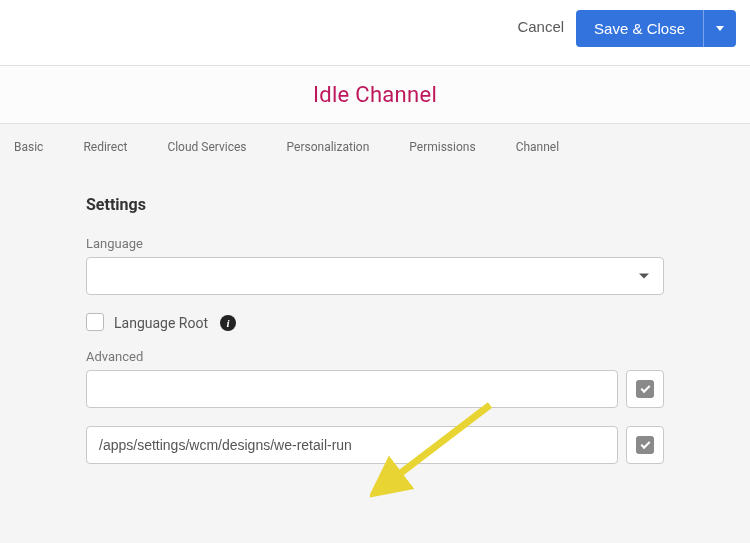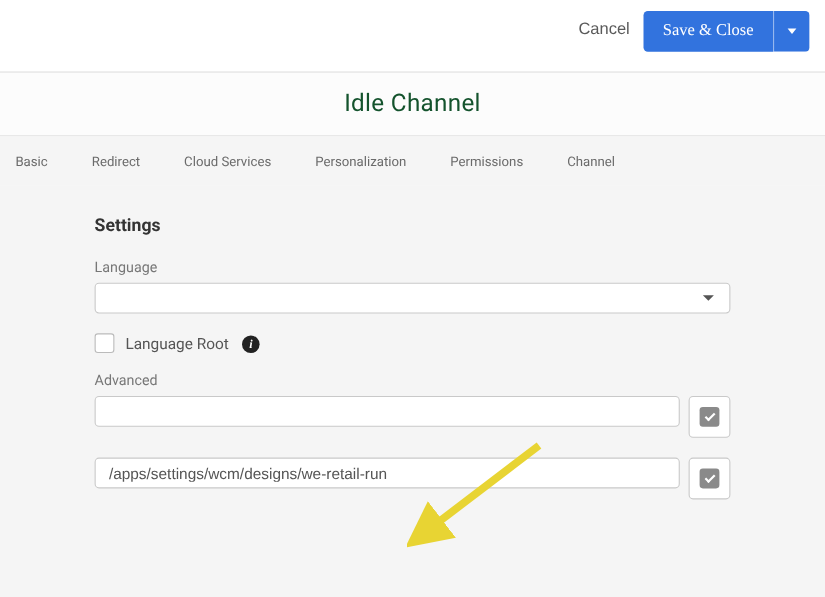--- a/index.html
+++ b/index.html
@@ -31,21 +31,20 @@
       display: flex;
     }
     .btn-save {
       background: #3273de;
       color: #fff;
       border: none;
       font-size: 15px;
       padding: 10px 18px;
       border-radius: 4px 0 0 4px;
       cursor: pointer;
-      font-family: Liberation Serif, serif;
     }
     .btn-save-chevron {
       background: #3273de;
       color: #fff;
       border: none;
       border-left: 1px solid rgba(255,255,255,0.35);
       padding: 10px 12px;
       border-radius: 0 4px 4px 0;
       cursor: pointer;
       display: flex;
@@ -61,21 +60,21 @@
     .title-bar {
       border-top: 1px solid #e0e0e0;
       border-bottom: 1px solid #e0e0e0;
       background: #fcfcfc;
       text-align: center;
       padding: 16px 0;
     }
     .page-title {
       font-size: 22px;
       font-weight: 400;
-      color: #14532d;
+      color: #be185d;
       letter-spacing: 0.3px;
     }
     .tabs {
       display: flex;
       gap: 40px;
       padding: 16px 14px 0;
       background: #f5f5f5;
     }
     .tab {
       font-size: 12px;
@@ -111,21 +110,21 @@
       display: flex;
       align-items: stretch;
       gap: 8px;
     }
     .select-wrap, .input-wrap {
       position: relative;
       flex: 1;
       background: #fff;
       border: 1px solid #c9c9c9;
       border-radius: 4px;
-      height: 28px;
+      height: 38px;
       display: flex;
       align-items: center;
       padding: 0 12px;
     }
     .select-wrap .chev-down {
       position: absolute;
       right: 14px;
       top: 50%;
       transform: translateY(-50%);
       width: 0; height: 0;

